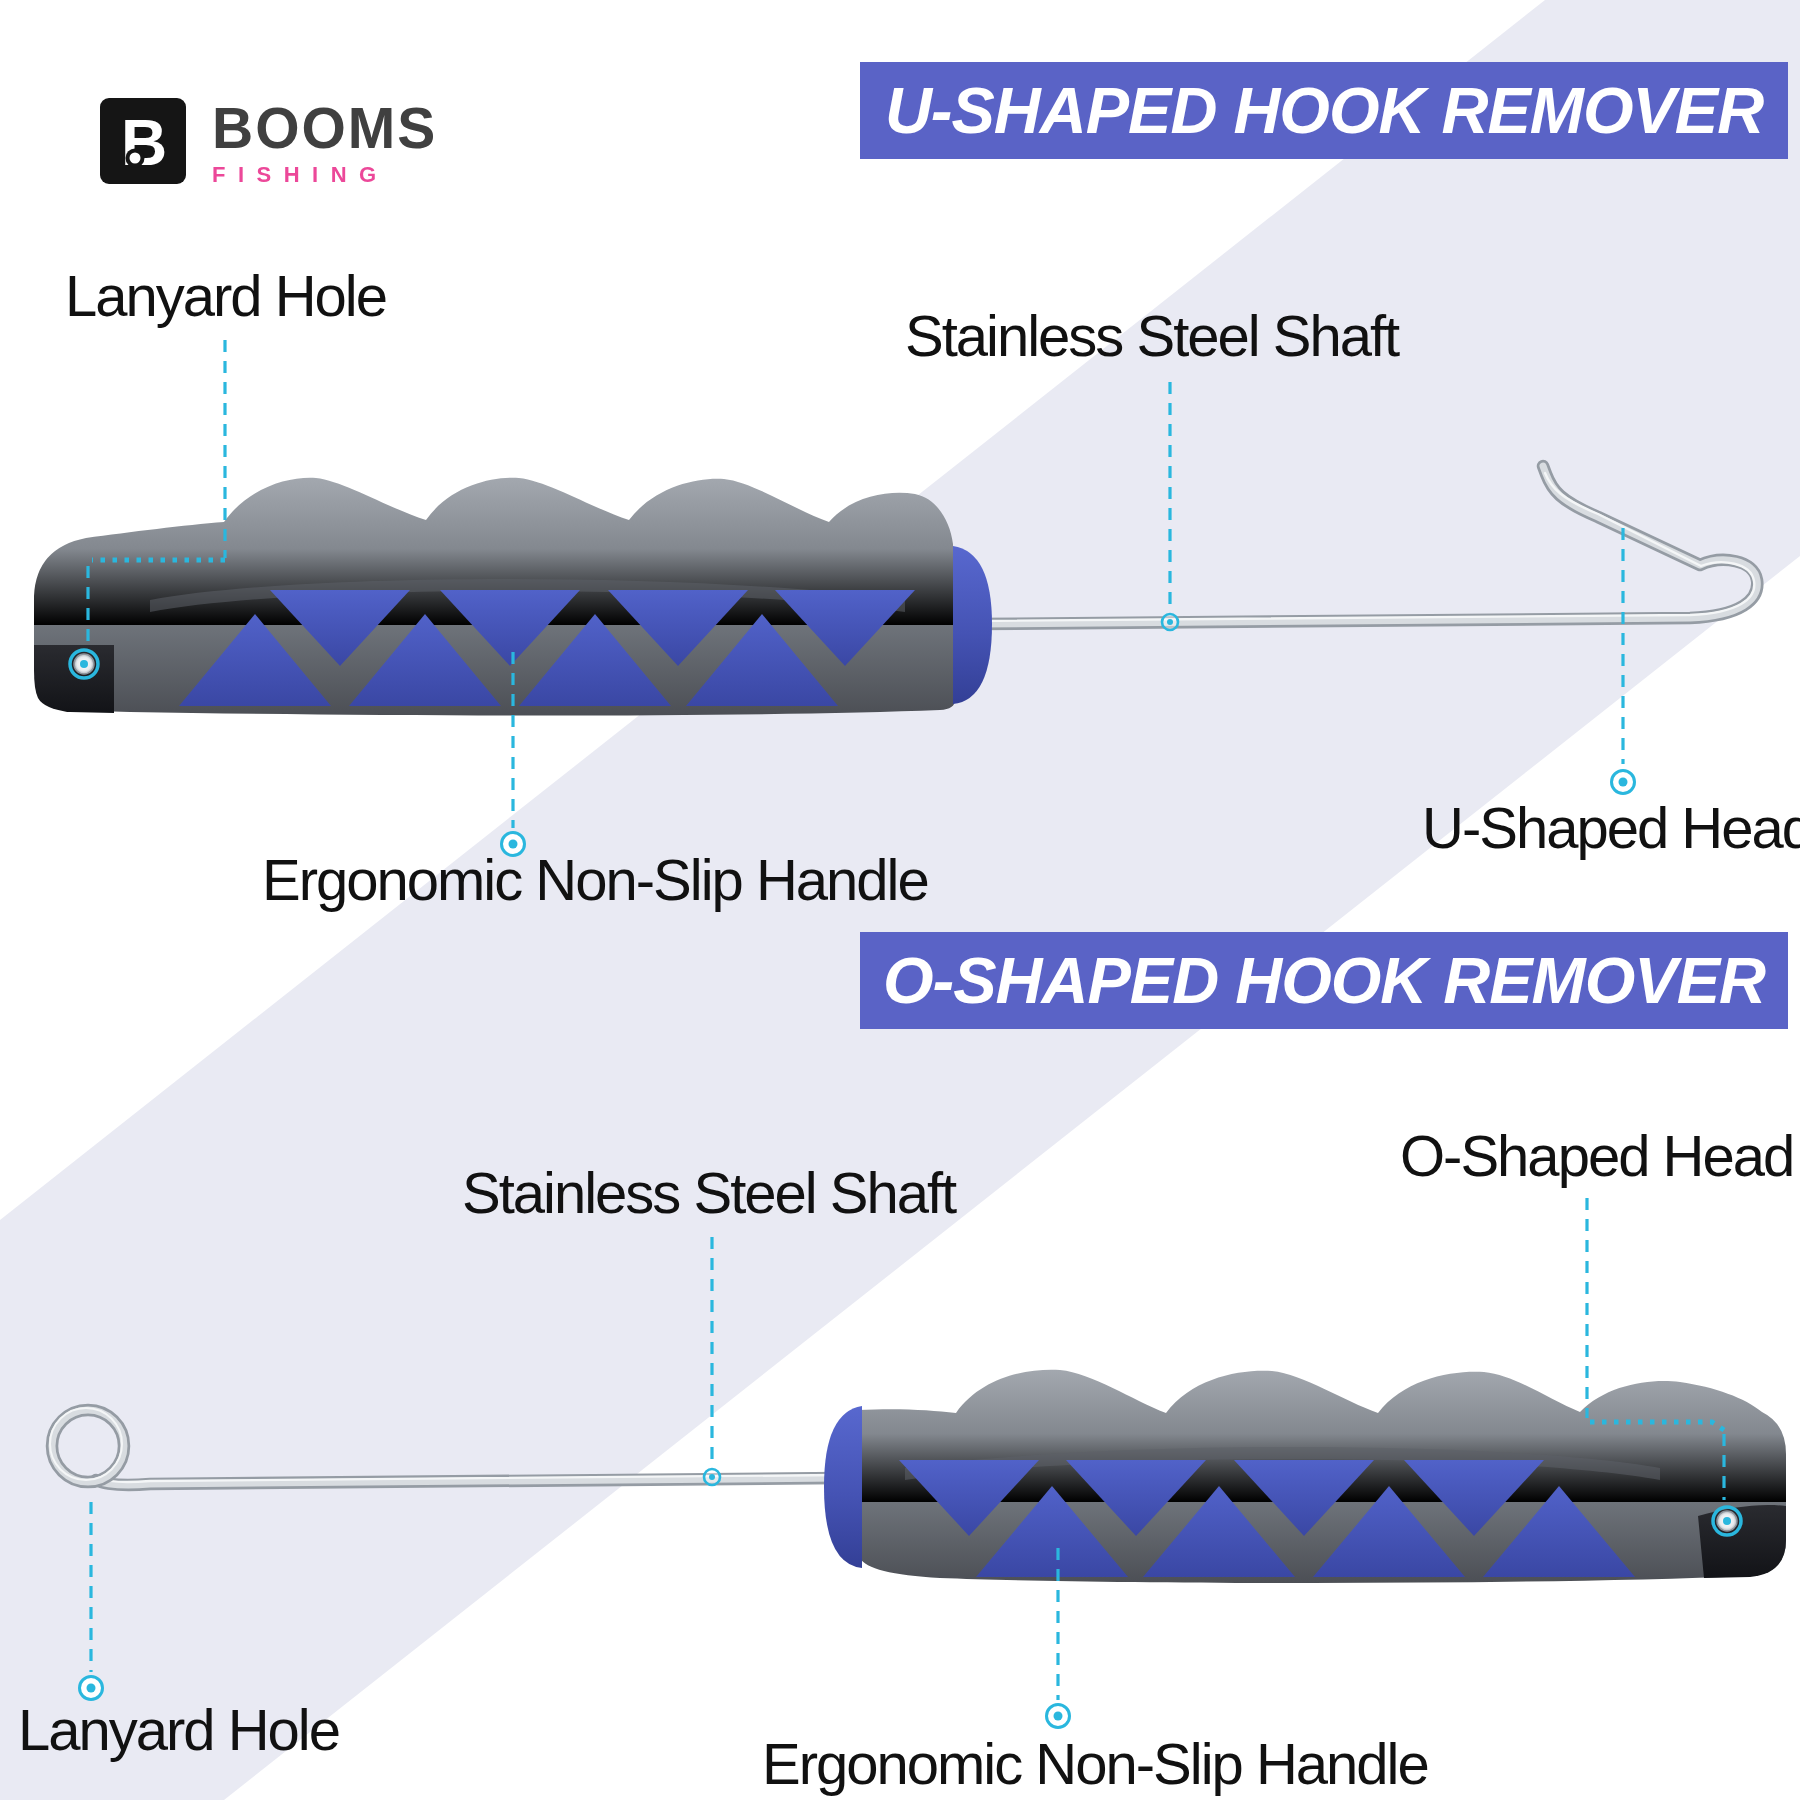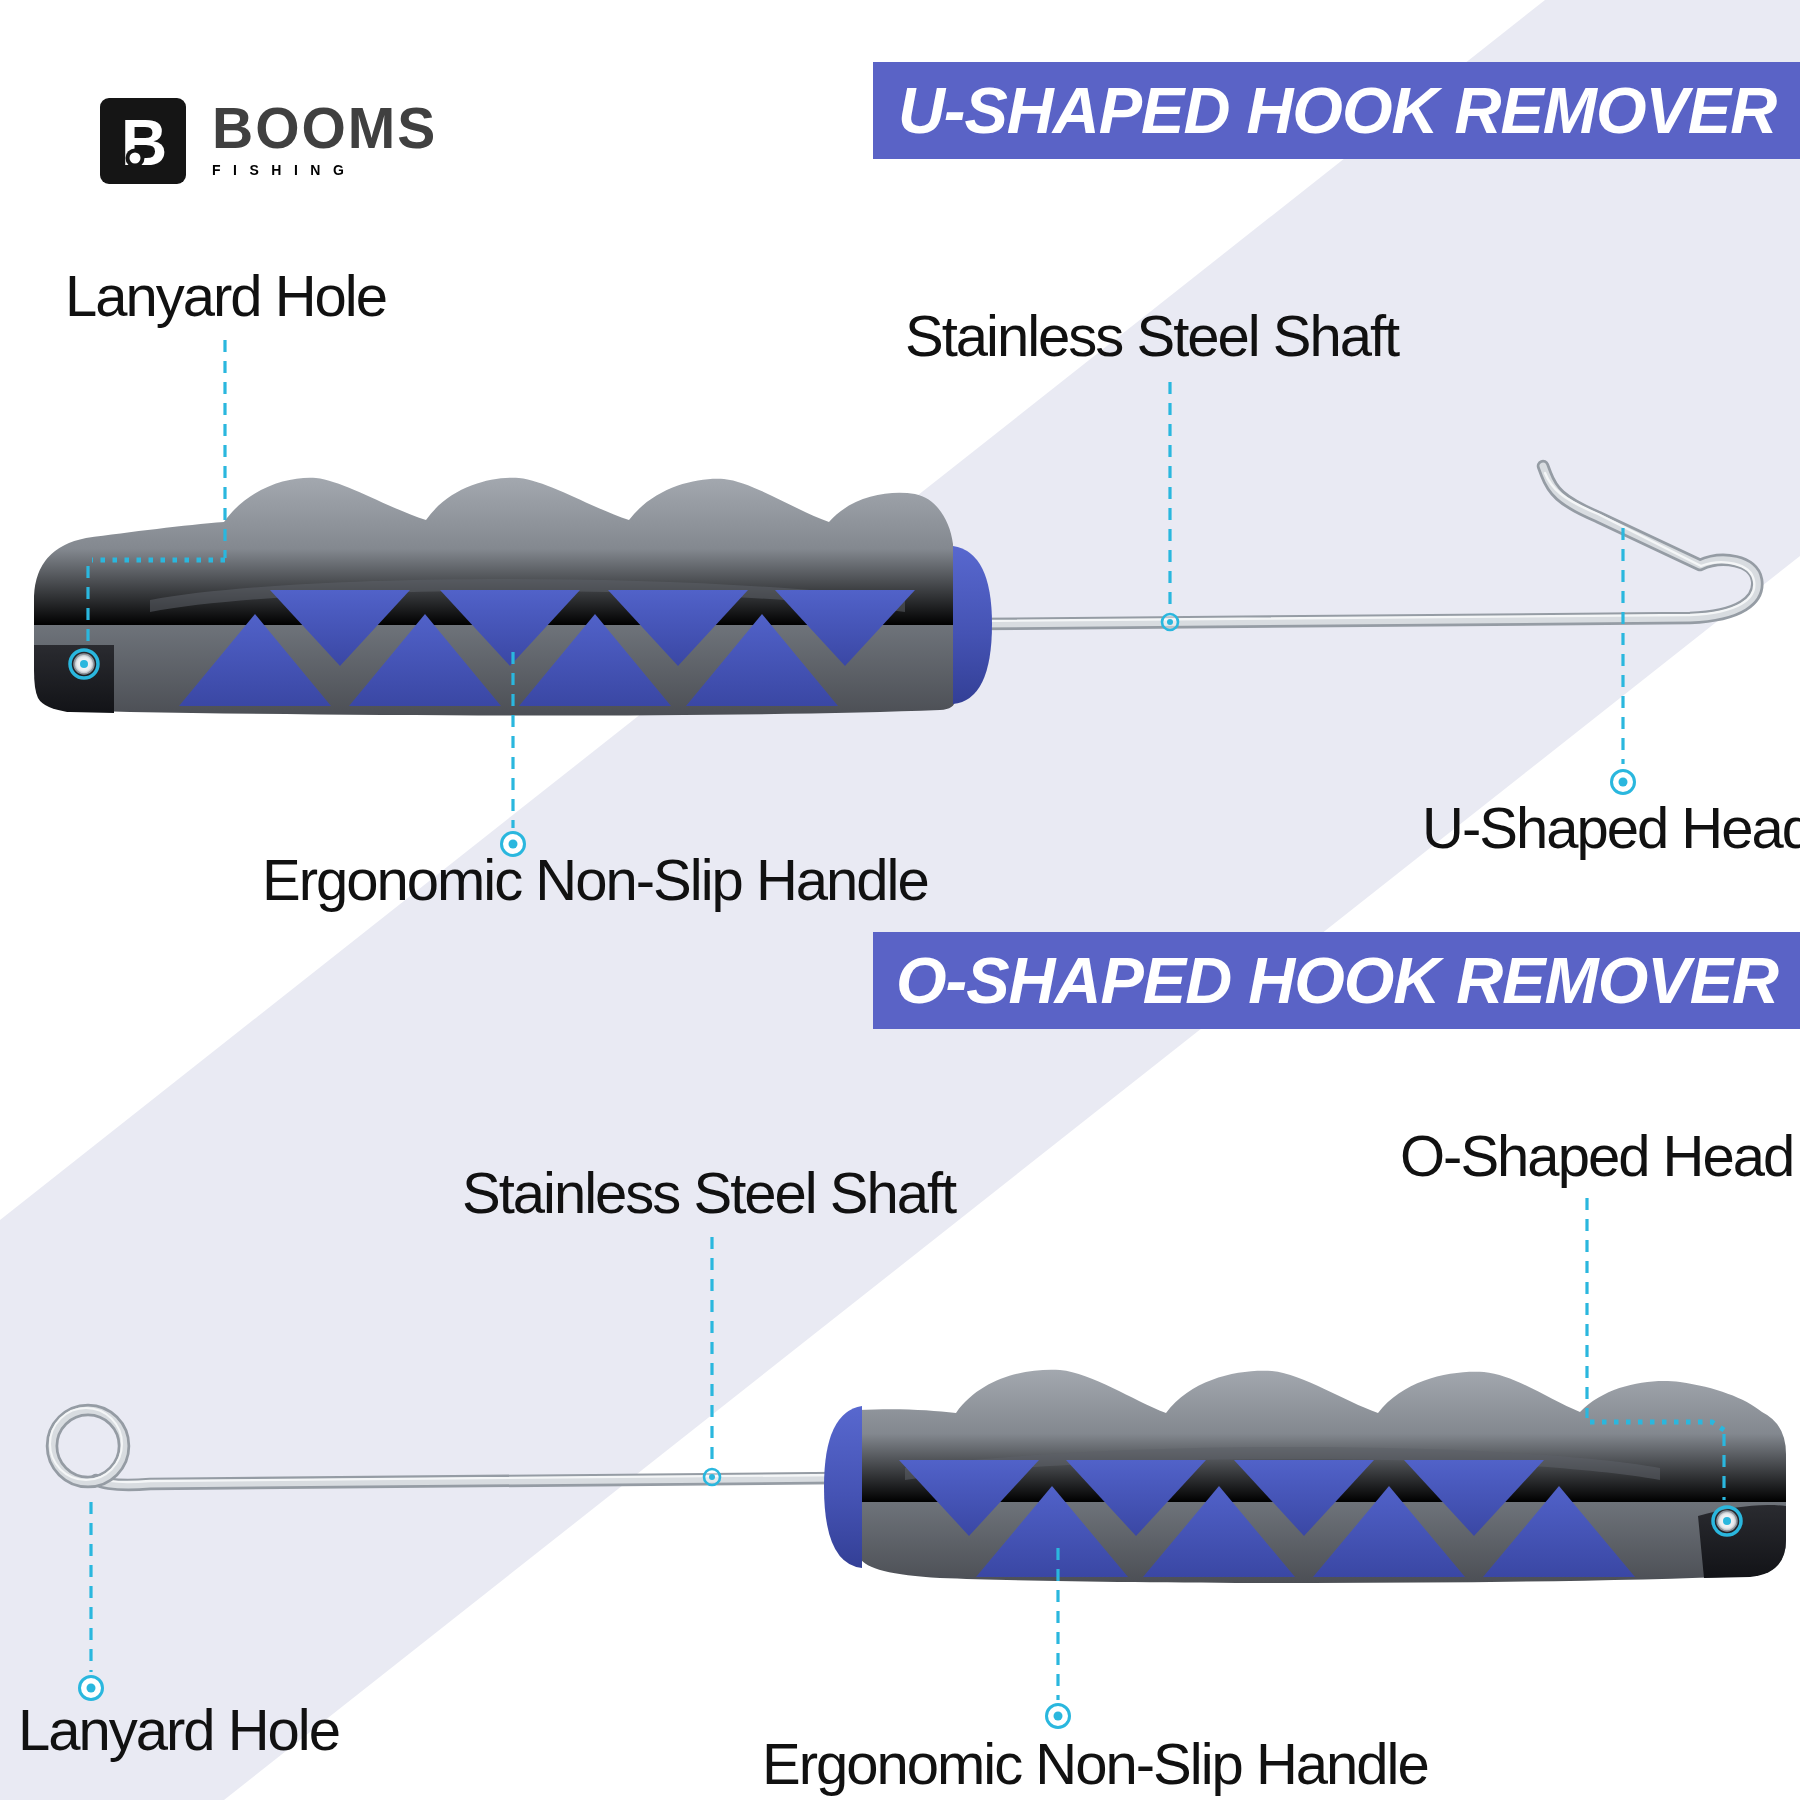--- a/index.html
+++ b/index.html
@@ -6,24 +6,24 @@
   #stage{position:relative;width:1800px;height:1800px;overflow:hidden;background:#ffffff;
          font-family:"Liberation Sans", sans-serif;}
   
   #bg-svg{position:absolute;left:0;top:0;}
   .stripe{fill:var(--background-stripe,#e9eaf3);}
   
   .logo{position:absolute;left:100px;top:98px;display:flex;align-items:flex-start;}
   .logo-mark{width:86px;height:86px;}
   .logo-text{margin-left:26px;}
   .logo-name{font-size:57px;font-weight:bold;letter-spacing:2px;color:#404040;line-height:56px;margin-top:2px;}
-  .logo-sub{font-size:14px;font-weight:bold;letter-spacing:12.5px;color:#000000;margin-top:6px;}
+  .logo-sub{font-size:22px;font-weight:bold;letter-spacing:12.5px;color:#ec4899;margin-top:6px;}
   
   .banner{position:absolute;left:860px;width:928px;height:97px;background:var(--banner-blue,#5a63c6);
-          display:flex;align-items:center;justify-content:center;margin-left:13px;}
+          display:flex;align-items:center;justify-content:center;}
   .banner span{color:#ffffff;font-size:65px;font-weight:800;font-style:italic;letter-spacing:-1px;white-space:nowrap;}
   #banner-u{top:62px;}
   #banner-o{top:932px;}
   
   .part-label{position:absolute;color:#111;font-size:58px;letter-spacing:-2px;line-height:60px;white-space:nowrap;}
   #lbl-lanyard-u{left:65px;top:266px;}
   #lbl-shaft-u{left:905px;top:306px;}
   #lbl-head-u{left:1422px;top:798px;}
   #lbl-handle-u{left:262px;top:850px;}
   #lbl-shaft-o{left:462px;top:1163px;}

